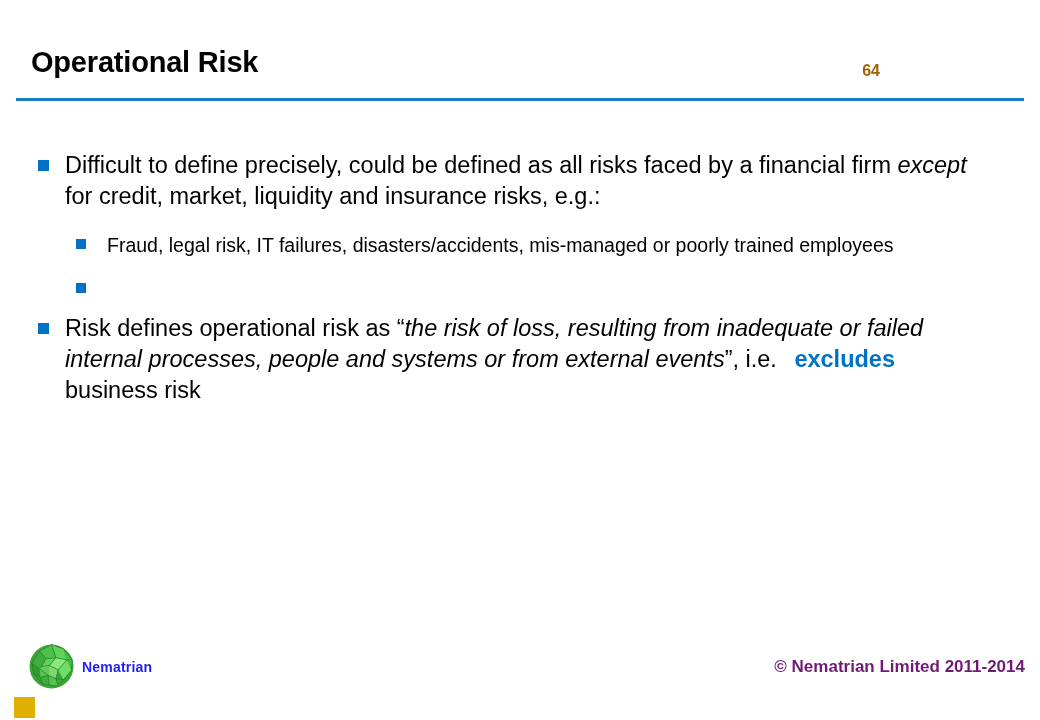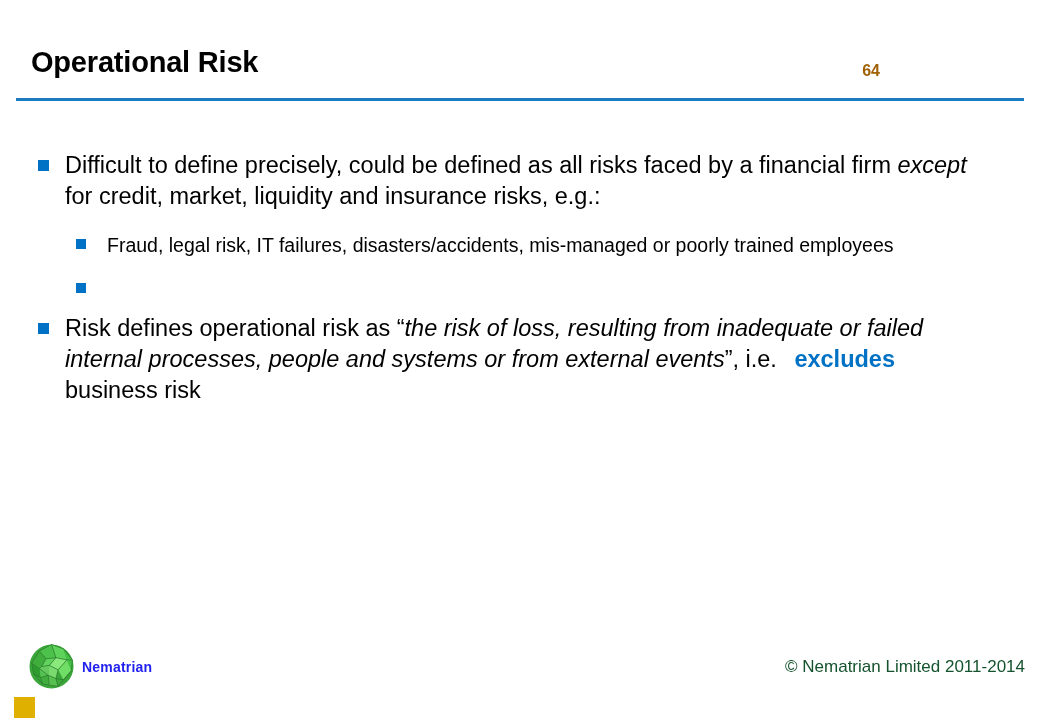--- a/index.html
+++ b/index.html
@@ -135,22 +135,22 @@
     font-size: 14px;
     font-weight: bold;
     color: #2222ee;
     letter-spacing: 0.2px;
   }
   .copyright {
     position: absolute;
     right: 15px;
     top: 25px;
     font-size: 17px;
-    font-weight: normal;
-    color: #14532d;
+    font-weight: bold;
+    color: #701a75;
     white-space: nowrap;
   }
   .gold-square {
     position: absolute;
     left: 14px;
     top: 65px;
     width: 21px;
     height: 21px;
     background: #e0b000;
   }

